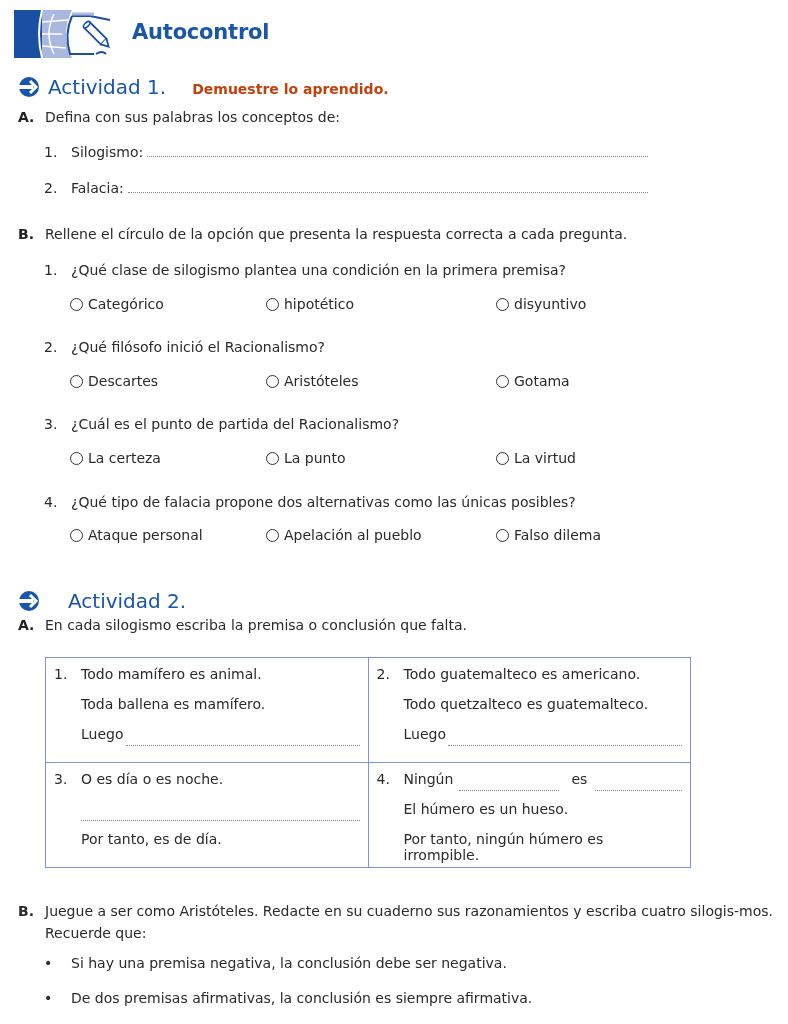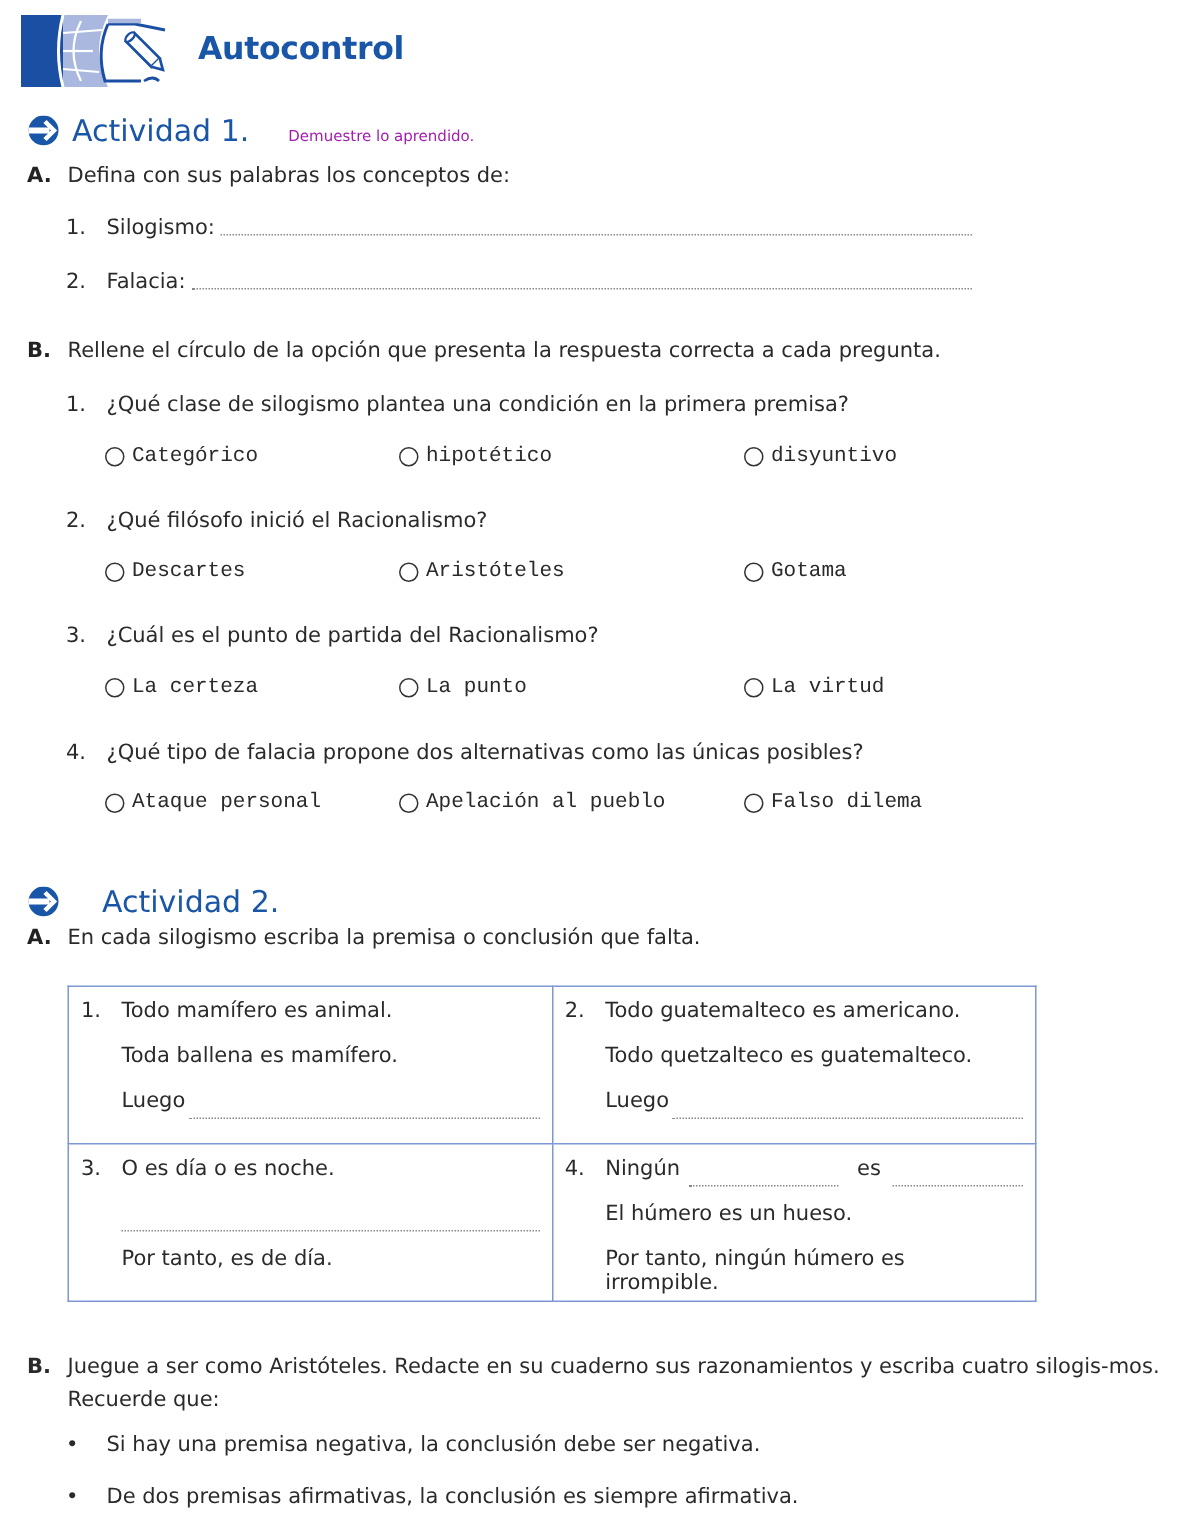--- a/index.html
+++ b/index.html
@@ -6,31 +6,31 @@
     html, body { width: 788px; height: 1024px; background: #ffffff; overflow: hidden; }
     body { font-family: "DejaVu Sans", sans-serif; color: #2a2a2a; position: relative; }
 
     .header { position: absolute; left: 14px; top: 10px; height: 48px; display: flex; align-items: center; }
     .logo { width: 104px; height: 48px; position: relative; }
     .brand-title { position: absolute; left: 132px; top: 20px; font-family: "DejaVu Sans", sans-serif; font-weight: bold; font-size: 21px; color: #1a56a8; letter-spacing: -0.2px; }
 
     .act-heading { position: absolute; left: 18px; display: flex; align-items: baseline; }
     .act-arrow { width: 22px; height: 20px; display: inline-block; margin-right: 8px; position: relative; top: 3px; }
     .act-num { font-family: "DejaVu Sans", sans-serif; font-size: 20px; color: #1a56a8; font-weight: normal; margin-right: 26px; }
-    .act-sub { font-family: "DejaVu Sans", sans-serif; font-weight: normal; font-size: 10px; color: #a21caf; }
+    .act-sub { font-family: "DejaVu Sans", sans-serif; font-weight: bold; font-size: 14px; color: #c2410c; }
 
     .sec { position: absolute; left: 18px; font-size: 14px; color: #2a2a2a; display: flex; }
     .sec .letter { font-weight: bold; width: 27px; display: inline-block; color: #222; }
 
     .item { position: absolute; left: 44px; font-size: 14px; display: flex; align-items: baseline; color: #2a2a2a; }
     .item .num { width: 27px; display: inline-block; }
     .dotline { flex: 1; border-bottom: 1px dotted #888; margin-left: 4px; height: 1px; align-self: flex-end; margin-bottom: 3px; }
 
     .options { position: absolute; left: 70px; width: 620px; font-size: 14px; height: 20px; }
-    .opt { position: absolute; top: 0; display: flex; align-items: center; font-family: Liberation Mono, monospace; }
+    .opt { position: absolute; top: 0; display: flex; align-items: center; }
     .opt .circle { width: 13px; height: 13px; border: 1.6px solid #333; border-radius: 50%; display: inline-block; margin-right: 5px; }
     .opt.o1 { left: 0; } .opt.o2 { left: 196px; } .opt.o3 { left: 410px; padding-left: 16px; }
 
     table.syl { position: absolute; left: 45px; top: 657px; width: 646px; border-collapse: collapse; font-size: 14px; }
     table.syl td { border: 1.5px solid #7d96d4; vertical-align: top; padding: 8px 8px 6px 8px; width: 50%; }
     .sline { display: flex; align-items: baseline; height: 30px; }
     .sline .n { width: 27px; display: inline-block; flex-shrink: 0; }
     .sline .indent { width: 27px; display: inline-block; flex-shrink: 0; }
     .fill { flex: 1; border-bottom: 1px dotted #888; height: 1px; align-self: flex-end; margin-bottom: 10px; margin-left: 2px; }
     .fill.short { flex: 0 0 100px; margin-right: 12px; margin-left: 6px; }

